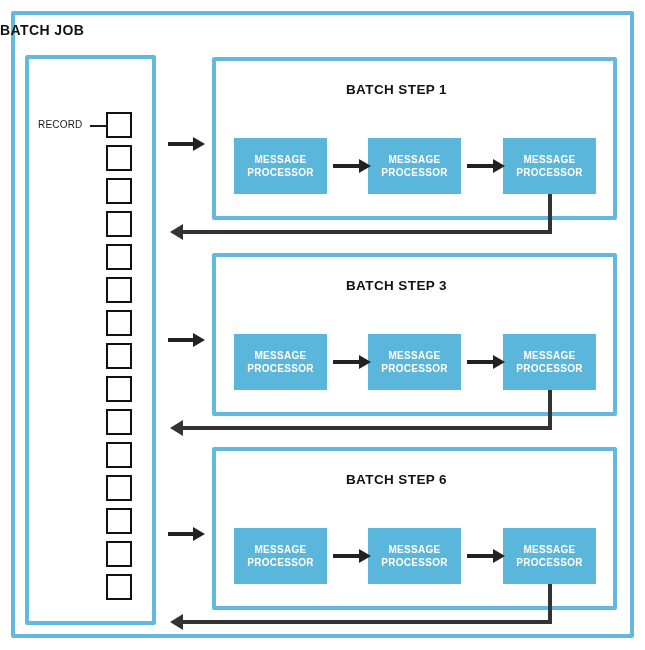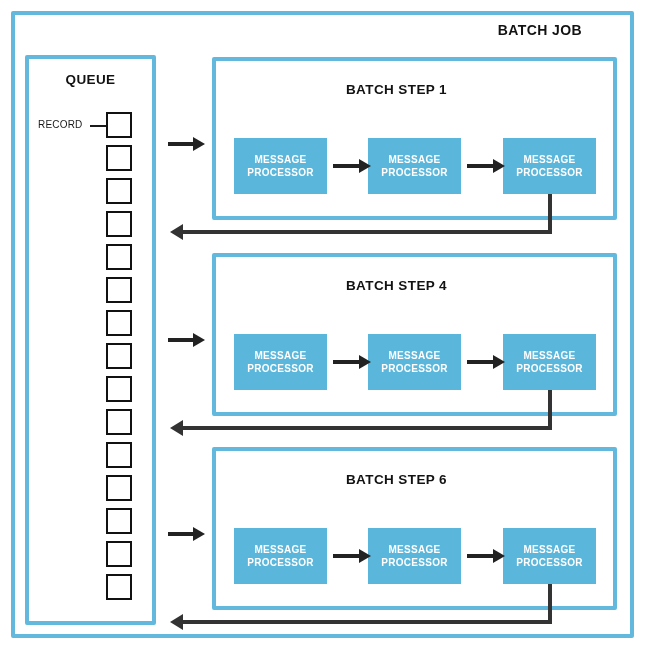--- a/index.html
+++ b/index.html
@@ -27,21 +27,21 @@
     height: 627px;
     border: 4px solid #62b9dd;
     box-sizing: border-box;
     border-radius: 2px;
   }
   .job-title {
     position: absolute;
     left: 0;
     top: 22px;
     width: 582px;
-    text-align: right;
+    text-align: left;
     font-size: 14px;
     font-weight: bold;
     letter-spacing: 0.4px;
     color: #121212;
   }
 
   
   .queue-panel {
     position: absolute;
     left: 25px;
@@ -169,21 +169,20 @@
 </style>
 </head>
 <body>
 
 <div id="canvas">
 
   <div class="outer-frame"></div>
   <div class="job-title">BATCH JOB</div>
 
   <div class="queue-panel"></div>
-  <div class="queue-title">QUEUE</div>
   <div class="record-label">RECORD</div>
   <div class="record-leader"></div>
   <div class="record-col" id="record-col">
       <div class="record-box"></div>
       <div class="record-box"></div>
       <div class="record-box"></div>
       <div class="record-box"></div>
       <div class="record-box"></div>
       <div class="record-box"></div>
       <div class="record-box"></div>
@@ -215,21 +214,21 @@
       <div class="arrow-h" style="left: 333px; top: 164px; width: 26px;"></div>
       <div class="arrow-head-r" style="left: 359px; top: 158.5px;"></div>
       <div class="arrow-h" style="left: 467px; top: 164px; width: 26px;"></div>
       <div class="arrow-head-r" style="left: 493px; top: 158.5px;"></div>
       <div class="arrow-h" style="left: 168px; top: 142px; width: 25px;"></div>
       <div class="arrow-head-r" style="left: 193px; top: 136.5px;"></div>
       <div class="feedback-line-v" style="left: 548px; top: 194px; height: 40px;"></div>
       <div class="feedback-line-h" style="left: 183px; top: 230px; width: 369px;"></div>
       <div class="arrow-head-l" style="left: 170px; top: 223.5px;"></div>
       <div class="step-box" style="top: 253px; height: 163px;"></div>
-      <div class="step-title" style="top: 278px;">BATCH STEP 4</div>
+      <div class="step-title" style="top: 278px;">BATCH STEP 3</div>
       <div class="mp" style="left: 234px; top: 334px;">
         <span>MESSAGE</span>
         <span>PROCESSOR</span>
       </div>
       <div class="mp" style="left: 368px; top: 334px;">
         <span>MESSAGE</span>
         <span>PROCESSOR</span>
       </div>
       <div class="mp" style="left: 503px; top: 334px;">
         <span>MESSAGE</span>

